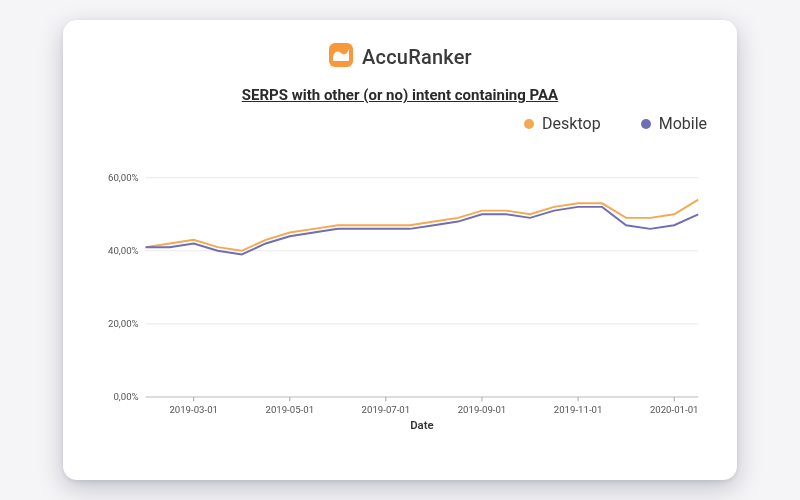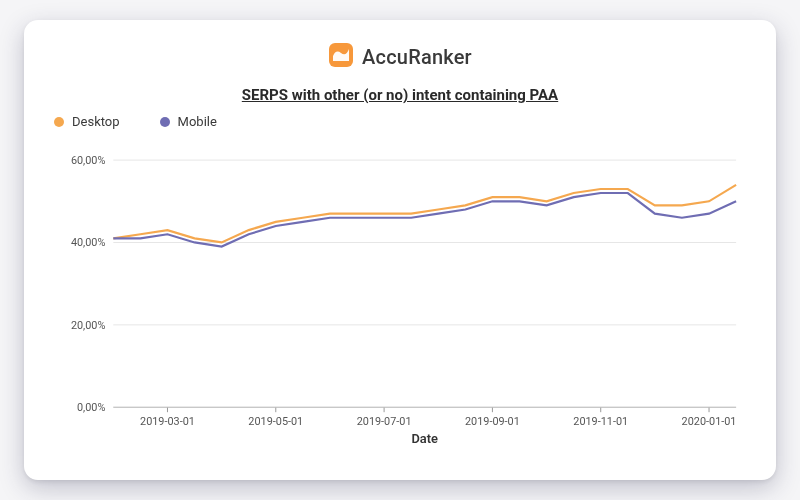--- a/index.html
+++ b/index.html
@@ -6,21 +6,21 @@
   body {
     font-family: -apple-system, BlinkMacSystemFont, "Segoe UI", Roboto, Arial, sans-serif;
     background: #f5f5f7;
     width: 800px;
     height: 500px;
     display: flex;
     align-items: center;
     justify-content: center;
   }
   .card {
-    width: 752px;
+    width: 674px;
     height: 460px;
     background: #ffffff;
     border-radius: 14px;
     box-shadow: 0 8px 24px rgba(40,40,80,0.25), 0 2px 4px rgba(0,0,0,0.08);
     padding: 22px 30px 20px 30px;
     display: flex;
     flex-direction: column;
   }
   .brand {
     display: flex;
@@ -33,23 +33,23 @@
   .chart-title {
     text-align: center;
     font-size: 15px;
     font-weight: 700;
     color: #2a2a2a;
     margin-bottom: 10px;
     text-decoration: underline;
   }
   .legend {
     display: flex;
-    justify-content: flex-start;
+    justify-content: flex-end;
     gap: 40px;
-    font-size: 13px;
+    font-size: 16px;
     color: #3a3a3a;
     margin-bottom: 8px;
   }
   .legend-item { display: flex; align-items: center; gap: 8px; }
   .swatch { width: 10px; height: 10px; border-radius: 50%; display: inline-block; }
   .chart-wrap { flex: 1; position: relative; }
   svg.chart { width: 100%; height: 100%; }
   .ytick text, .xtick text { font-size: 11px; fill: #555; }
   .axis-label { font-size: 13px; fill: #333; font-weight: 600; }
   .gridline { stroke: #e6e6e6; stroke-width: 1; }

